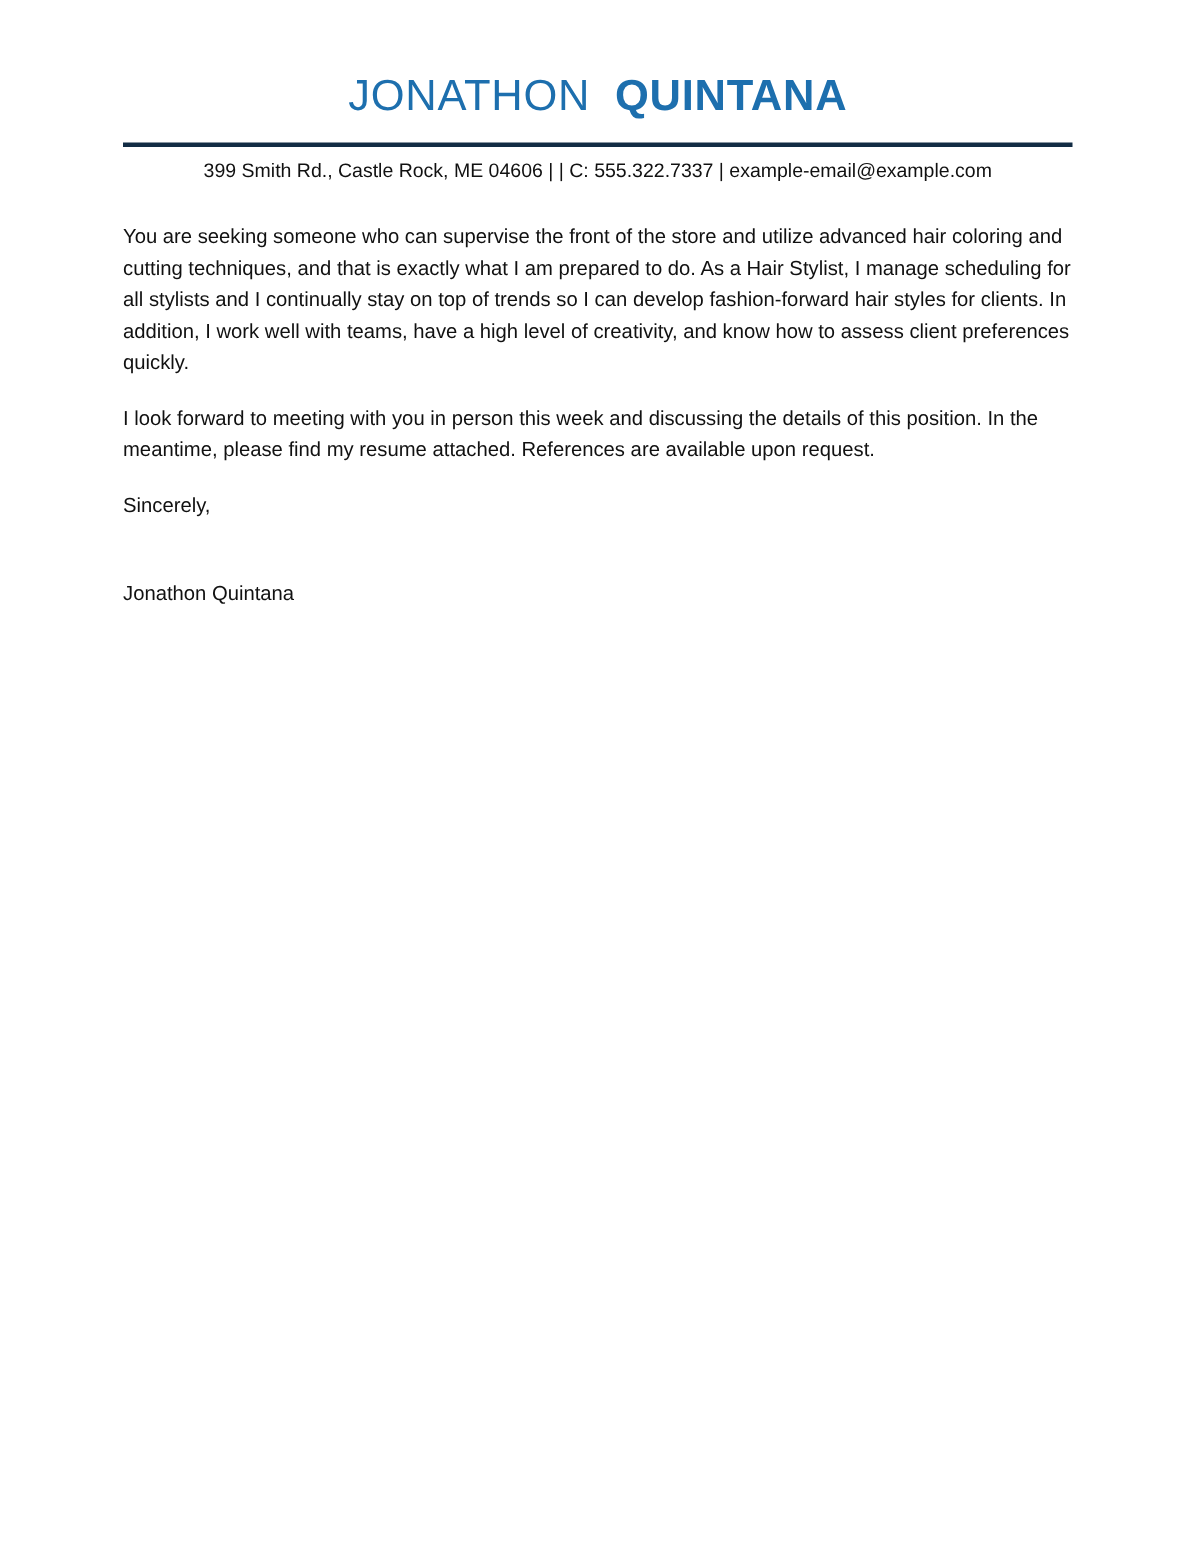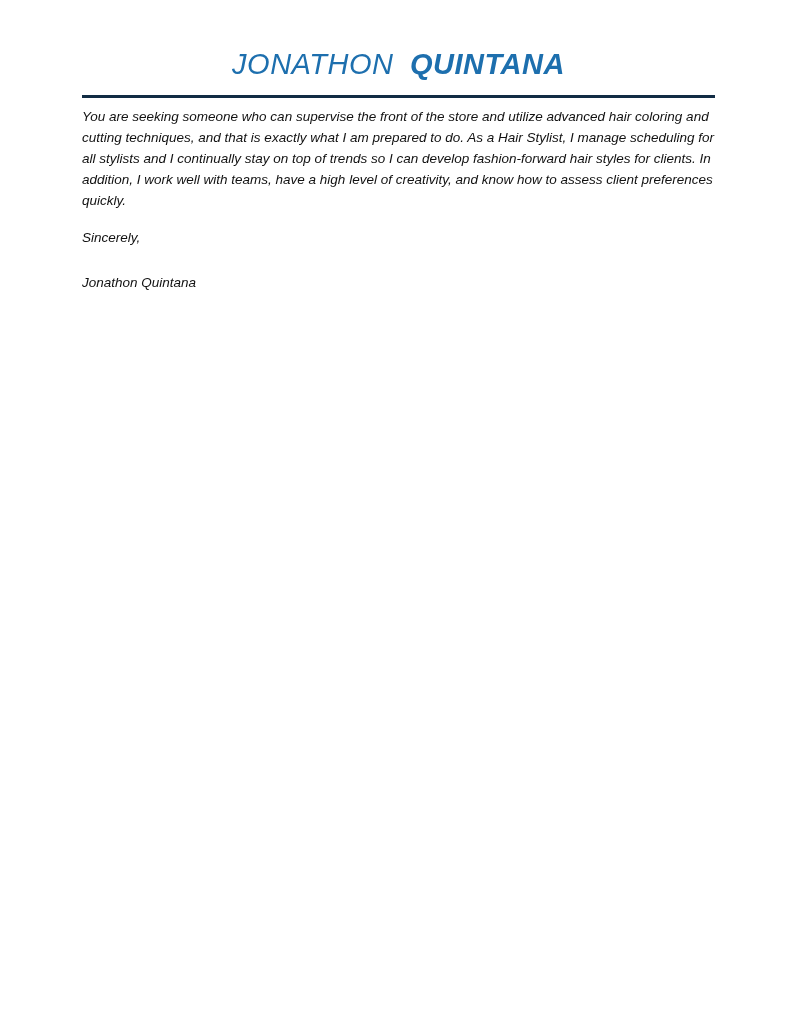--- a/index.html
+++ b/index.html
@@ -13,21 +13,20 @@
     font-family: "Liberation Sans", sans-serif;
     color: var(--text);
   }
   .page {
     width: 800px;
     height: 984px;
     background: #ffffff;
     margin: 0 auto;
     padding: 48px 85px 0 82px;
     overflow: hidden;
-    font-style: italic;
   }
   .name-header {
     text-align: center;
     font-size: 29px;
     letter-spacing: 0.5px;
     color: var(--accent);
     margin-bottom: 14px;
     white-space: nowrap;
   }
   .name-first { font-weight: 400; }
@@ -45,42 +44,44 @@
     margin-bottom: 26px;
     white-space: nowrap;
   }
   .letter-body {
     font-size: 13.5px;
     line-height: 21px;
     color: #111111;
   }
   .salutation { margin-bottom: 16px; }
   .paragraph  { margin-bottom: 16px; }
-  .closing    { margin-bottom: 24px; }
+  .closing    { margin-bottom: 38px; }
   .signature  { margin-bottom: 0; }
 </style>
 </head>
 <body>
 
 <div class="page">
 
   <div class="name-header">
     <span class="name-first">JONATHON</span>
     <span class="name-last">QUINTANA</span>
   </div>
 
   <hr class="header-rule">
 
+  <div class="contact-line">399 Smith Rd., Castle Rock, ME 04606 | | C: 555.322.7337 | example-email@example.com</div>
 
   <div class="letter-body">
 
 
 
     <p class="paragraph">You are seeking someone who can supervise the front of the store and utilize advanced hair coloring and cutting techniques, and that is exactly what I am prepared to do. As a Hair Stylist, I manage scheduling for all stylists and I continually stay on top of trends so I can develop fashion-forward hair styles for clients. In addition, I work well with teams, have a high level of creativity, and know how to assess client preferences quickly.</p>
 
+    <p class="paragraph">I look forward to meeting with you in person this week and discussing the details of this position. In the meantime, please find my resume attached. References are available upon request.</p>
 
     <p class="closing">Sincerely,</p>
 
     <p class="signature">Jonathon Quintana</p>
 
   </div>
 
 </div>
 
 </body></html>

